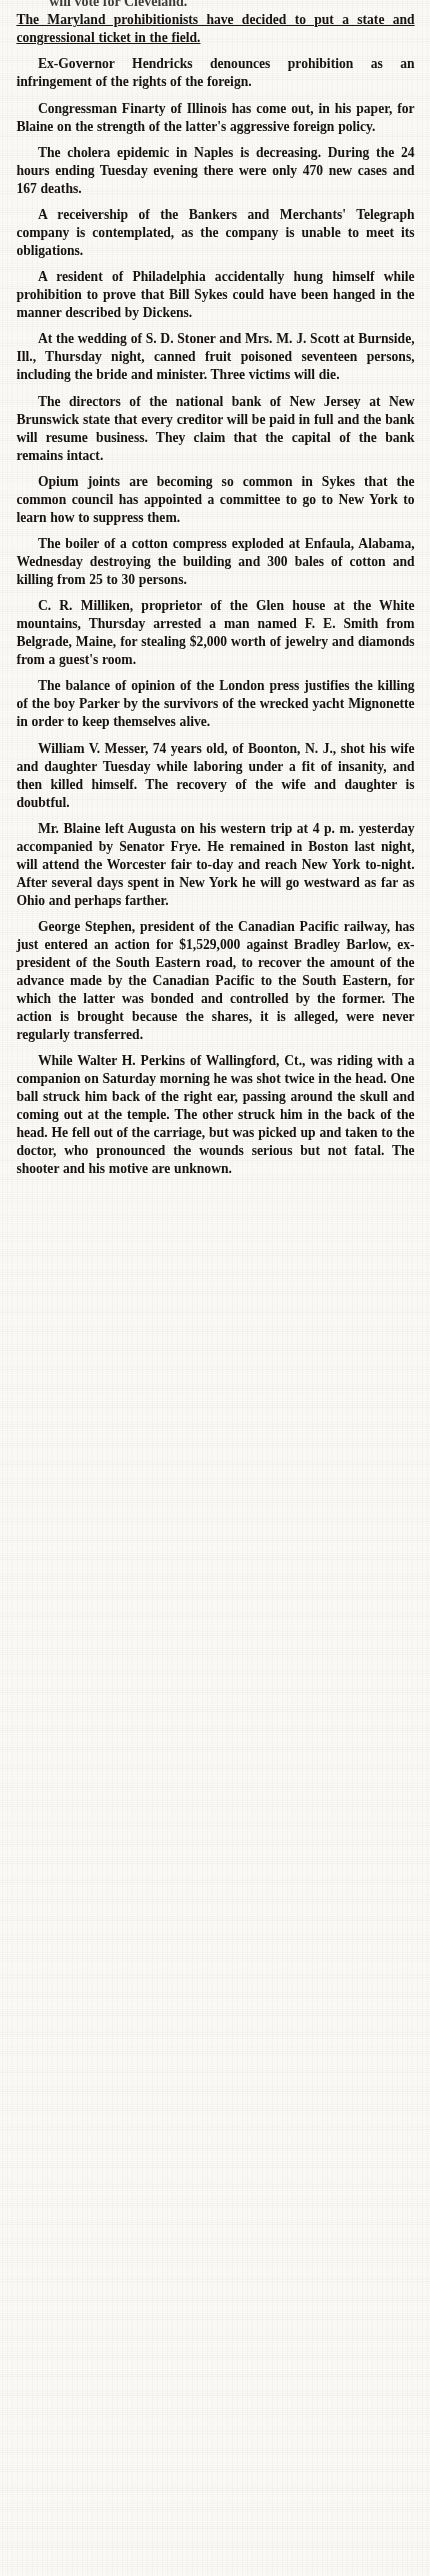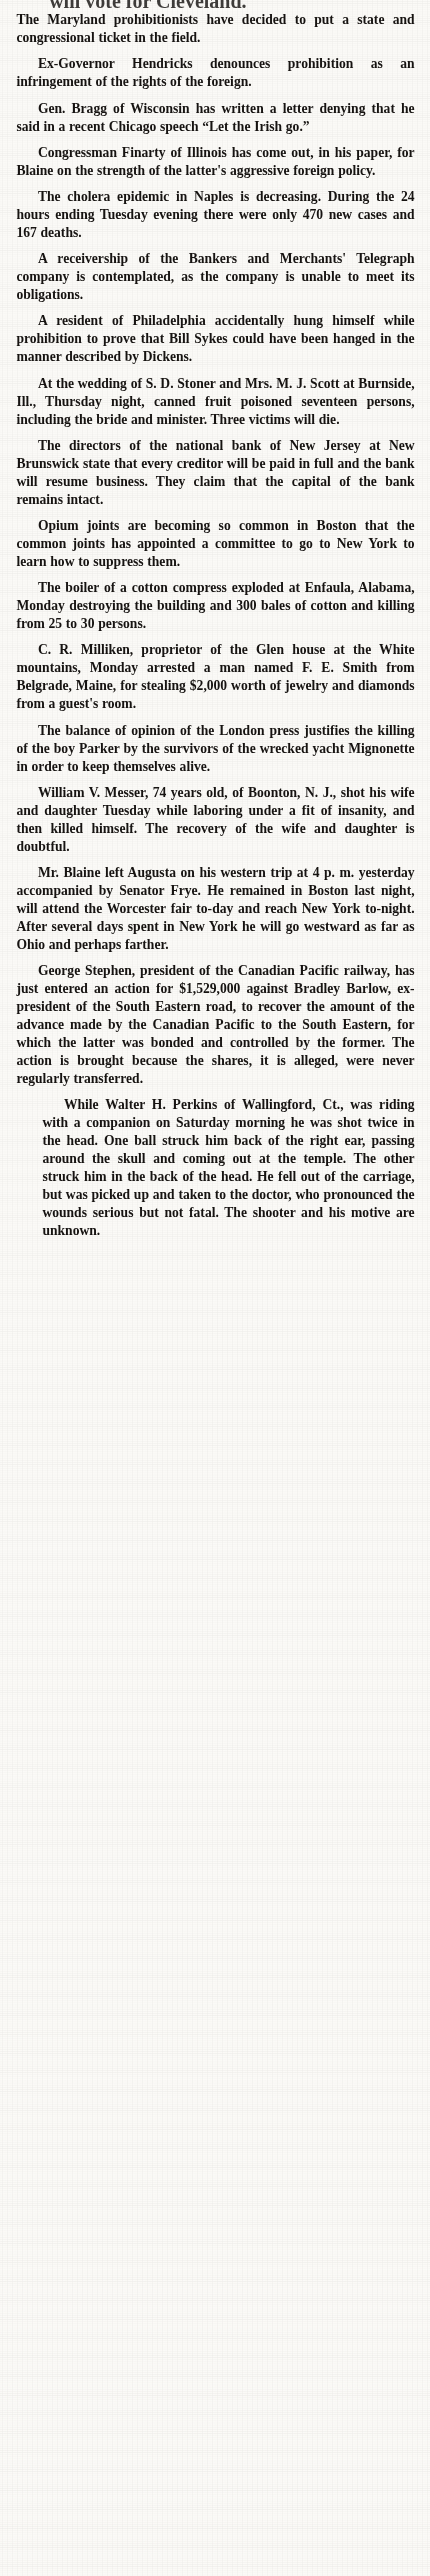--- a/index.html
+++ b/index.html
@@ -32,37 +32,37 @@
     margin: 0 0 8.2px 0;
     text-indent: 21.5px;
     font-family: "Liberation Serif", serif;
     font-weight: 600;
     letter-spacing: 0px;
     word-spacing: 0.3px;
     -webkit-font-smoothing: none;
   }
   .para.first {
     text-indent: 0;
+    text-decoration: underline;
   }
   .para:last-child {
     margin-bottom: 0;
-    margin-left: 26px;
   }
   
   #grain {
     position: absolute;
     left: 0; top: 0; right: 0; bottom: 0;
     pointer-events: none;
     opacity: 0.055;
     background-image:
       repeating-linear-gradient(0deg, rgba(0,0,0,0.6) 0px, rgba(0,0,0,0) 0.6px, rgba(0,0,0,0) 1.3px, rgba(0,0,0,0.35) 1.9px),
       repeating-linear-gradient(90deg, rgba(0,0,0,0.5) 0px, rgba(0,0,0,0) 0.6px, rgba(0,0,0,0) 1.9px, rgba(0,0,0,0.3) 2.5px);
   }
   .topline {
-    font-size: 20px;
+    font-size: 14px;
     line-height: 15px;
     color: #171412;
     font-weight: 600;
     overflow: hidden;
     height: 10px;
     margin: 0 0 1.3px 0;
     text-indent: 16.4px;
     opacity: 0.82;
     font-family: "Liberation Serif", serif;
   }
@@ -75,30 +75,29 @@
 </head>
 <body>
 
 <div id="page">
 
   <div class="topline"><span>will vote for Cleveland.</span></div>
 
   <div class="column">
     <p class="para first">The Maryland prohibitionists have decided to put a state and congressional ticket in the field.</p>
     <p class="para">Ex-Governor Hendricks denounces prohibition as an infringement of the rights of the foreign.</p>
-    <p class="para">Gen. Bragg of Wisconsin has written a letter denying that he said in a recent Chicago speech “Let the Irish go.”</p>
     <p class="para">Congressman Finarty of Illinois has come out, in his paper, for Blaine on the strength of the latter's aggressive foreign policy.</p>
     <p class="para">The cholera epidemic in Naples is decreasing. During the 24 hours ending Tuesday evening there were only 470 new cases and 167 deaths.</p>
     <p class="para">A receivership of the Bankers and Merchants' Telegraph company is contemplated, as the company is unable to meet its obligations.</p>
     <p class="para">A resident of Philadelphia accidentally hung himself while prohibition to prove that Bill Sykes could have been hanged in the manner described by Dickens.</p>
     <p class="para">At the wedding of S. D. Stoner and Mrs. M. J. Scott at Burnside, Ill., Thursday night, canned fruit poisoned seventeen persons, including the bride and minister. Three victims will die.</p>
     <p class="para">The directors of the national bank of New Jersey at New Brunswick state that every creditor will be paid in full and the bank will resume business. They claim that the capital of the bank remains intact.</p>
-    <p class="para">Opium joints are becoming so common in Boston that the common joints has appointed a committee to go to New York to learn how to suppress them.</p>
-    <p class="para">The boiler of a cotton compress exploded at Enfaula, Alabama, Monday destroying the building and 300 bales of cotton and killing from 25 to 30 persons.</p>
-    <p class="para">C. R. Milliken, proprietor of the Glen house at the White mountains, Monday arrested a man named F. E. Smith from Belgrade, Maine, for stealing $2,000 worth of jewelry and diamonds from a guest's room.</p>
+    <p class="para">Opium joints are becoming so common in Sykes that the common council has appointed a committee to go to New York to learn how to suppress them.</p>
+    <p class="para">The boiler of a cotton compress exploded at Enfaula, Alabama, Wednesday destroying the building and 300 bales of cotton and killing from 25 to 30 persons.</p>
+    <p class="para">C. R. Milliken, proprietor of the Glen house at the White mountains, Thursday arrested a man named F. E. Smith from Belgrade, Maine, for stealing $2,000 worth of jewelry and diamonds from a guest's room.</p>
     <p class="para">The balance of opinion of the London press justifies the killing of the boy Parker by the survivors of the wrecked yacht Mignonette in order to keep themselves alive.</p>
     <p class="para">William V. Messer, 74 years old, of Boonton, N. J., shot his wife and daughter Tuesday while laboring under a fit of insanity, and then killed himself. The recovery of the wife and daughter is doubtful.</p>
     <p class="para">Mr. Blaine left Augusta on his western trip at 4 p. m. yesterday accompanied by Senator Frye. He remained in Boston last night, will attend the Worcester fair to-day and reach New York to-night. After several days spent in New York he will go westward as far as Ohio and perhaps farther.</p>
     <p class="para">George Stephen, president of the Canadian Pacific railway, has just entered an action for $1,529,000 against Bradley Barlow, ex-president of the South Eastern road, to recover the amount of the advance made by the Canadian Pacific to the South Eastern, for which the latter was bonded and controlled by the former. The action is brought because the shares, it is alleged, were never regularly transferred.</p>
     <p class="para">While Walter H. Perkins of Wallingford, Ct., was riding with a companion on Saturday morning he was shot twice in the head. One ball struck him back of the right ear, passing around the skull and coming out at the temple. The other struck him in the back of the head. He fell out of the carriage, but was picked up and taken to the doctor, who pronounced the wounds serious but not fatal. The shooter and his motive are unknown.</p>
   </div>
 
   <div id="grain"></div>
 </div>
 

